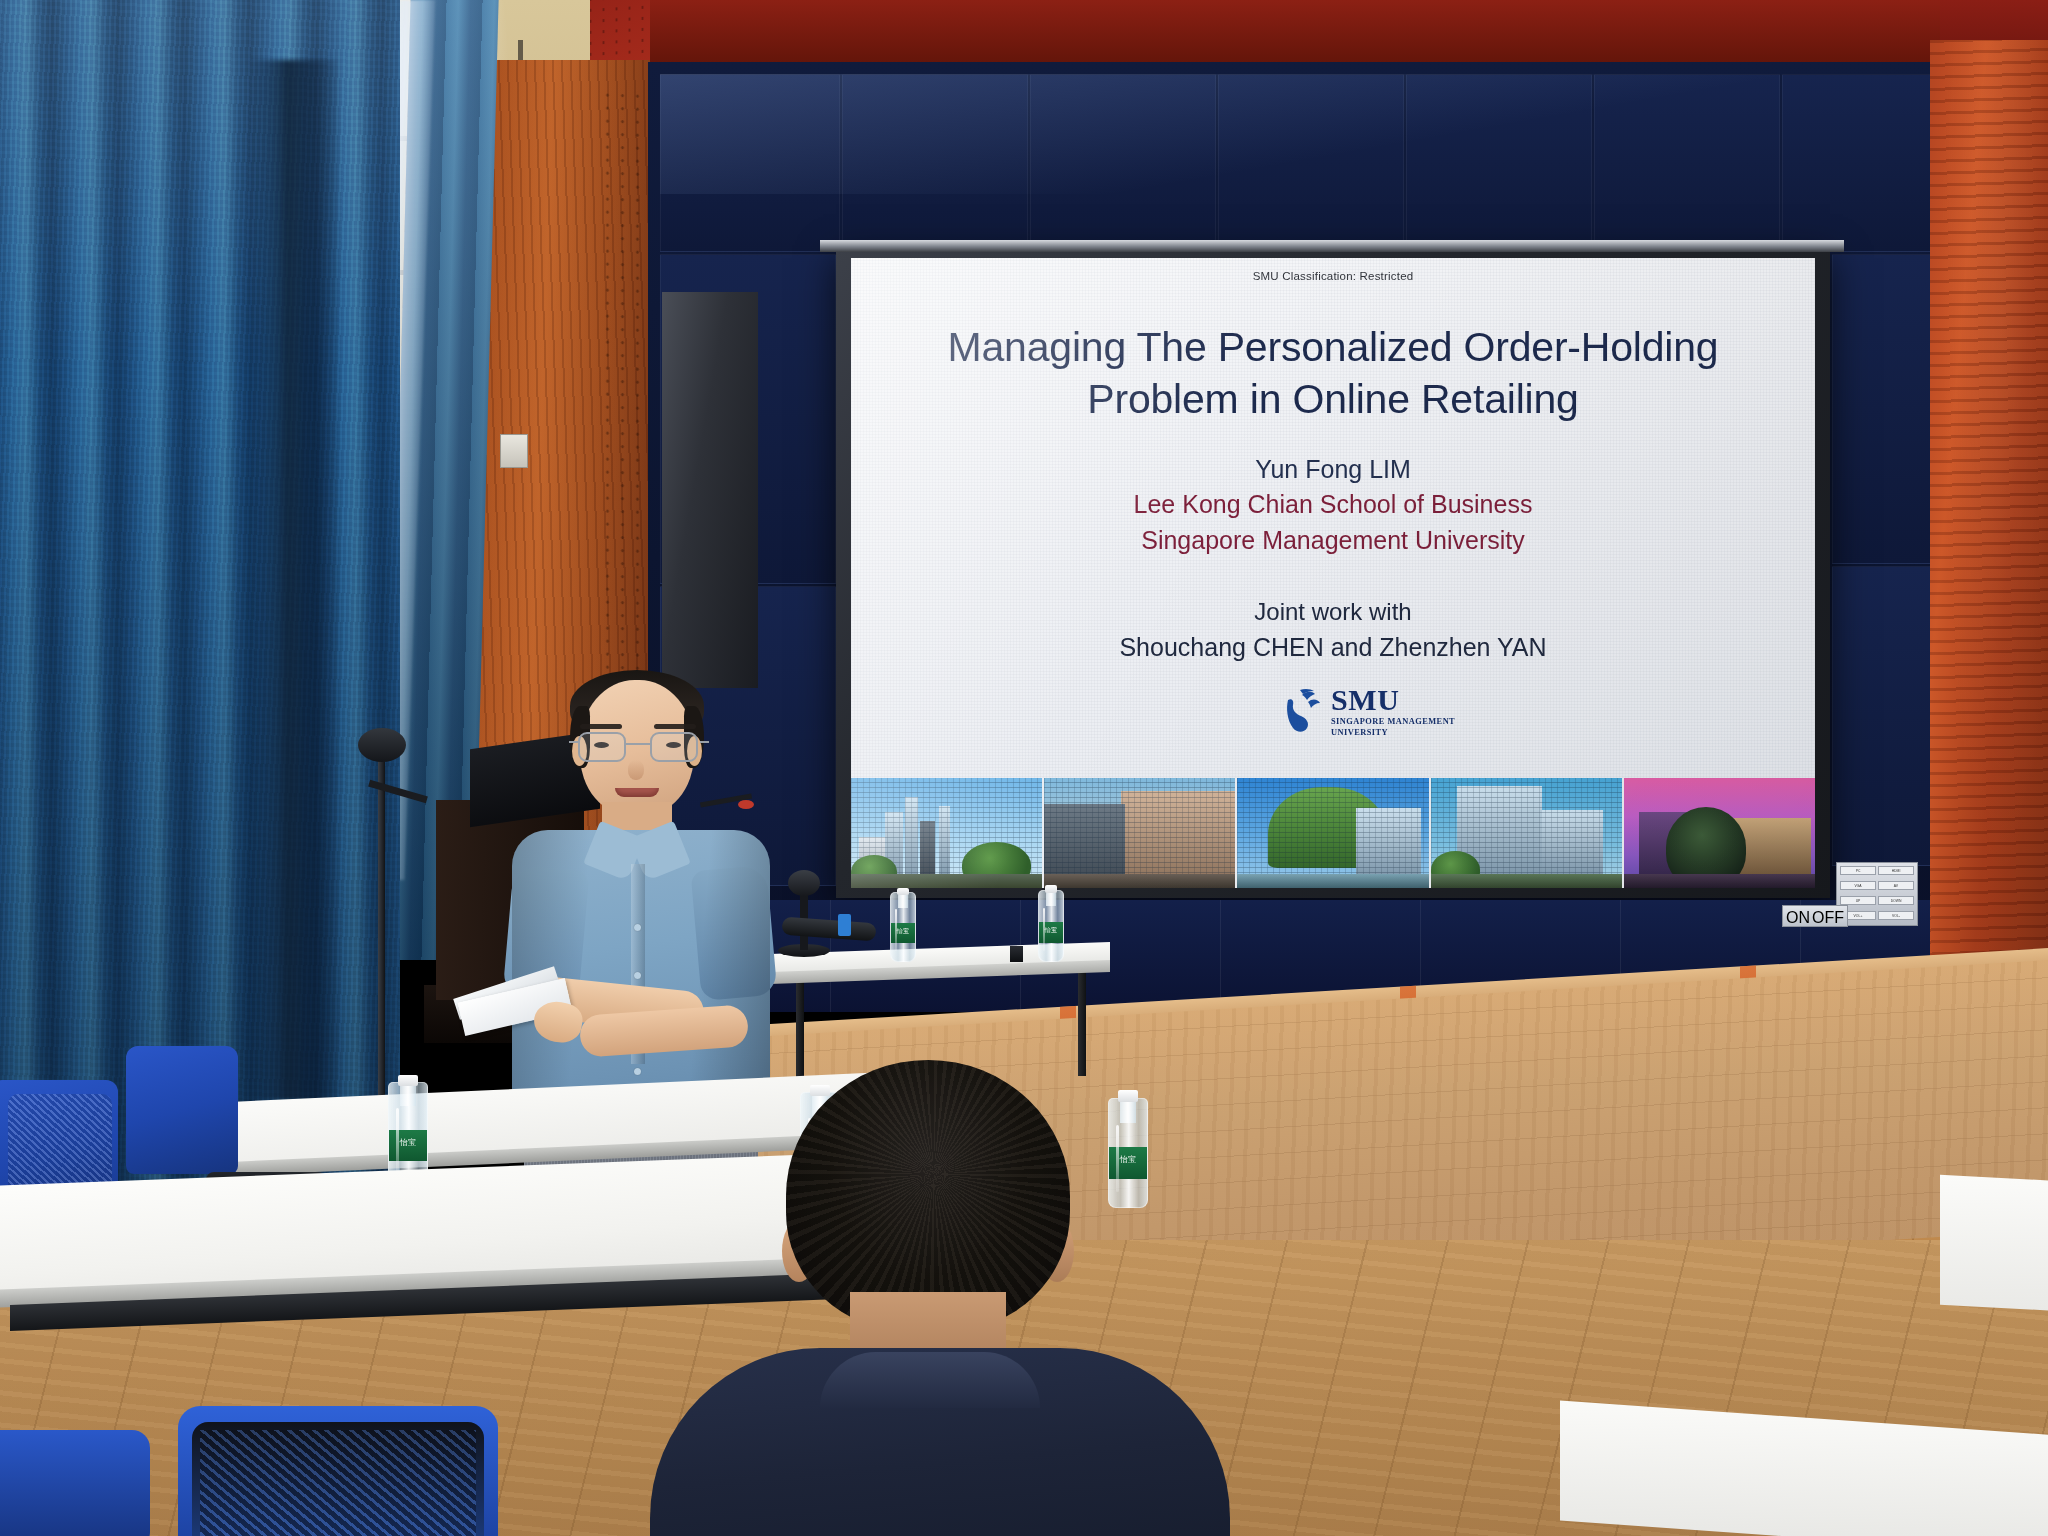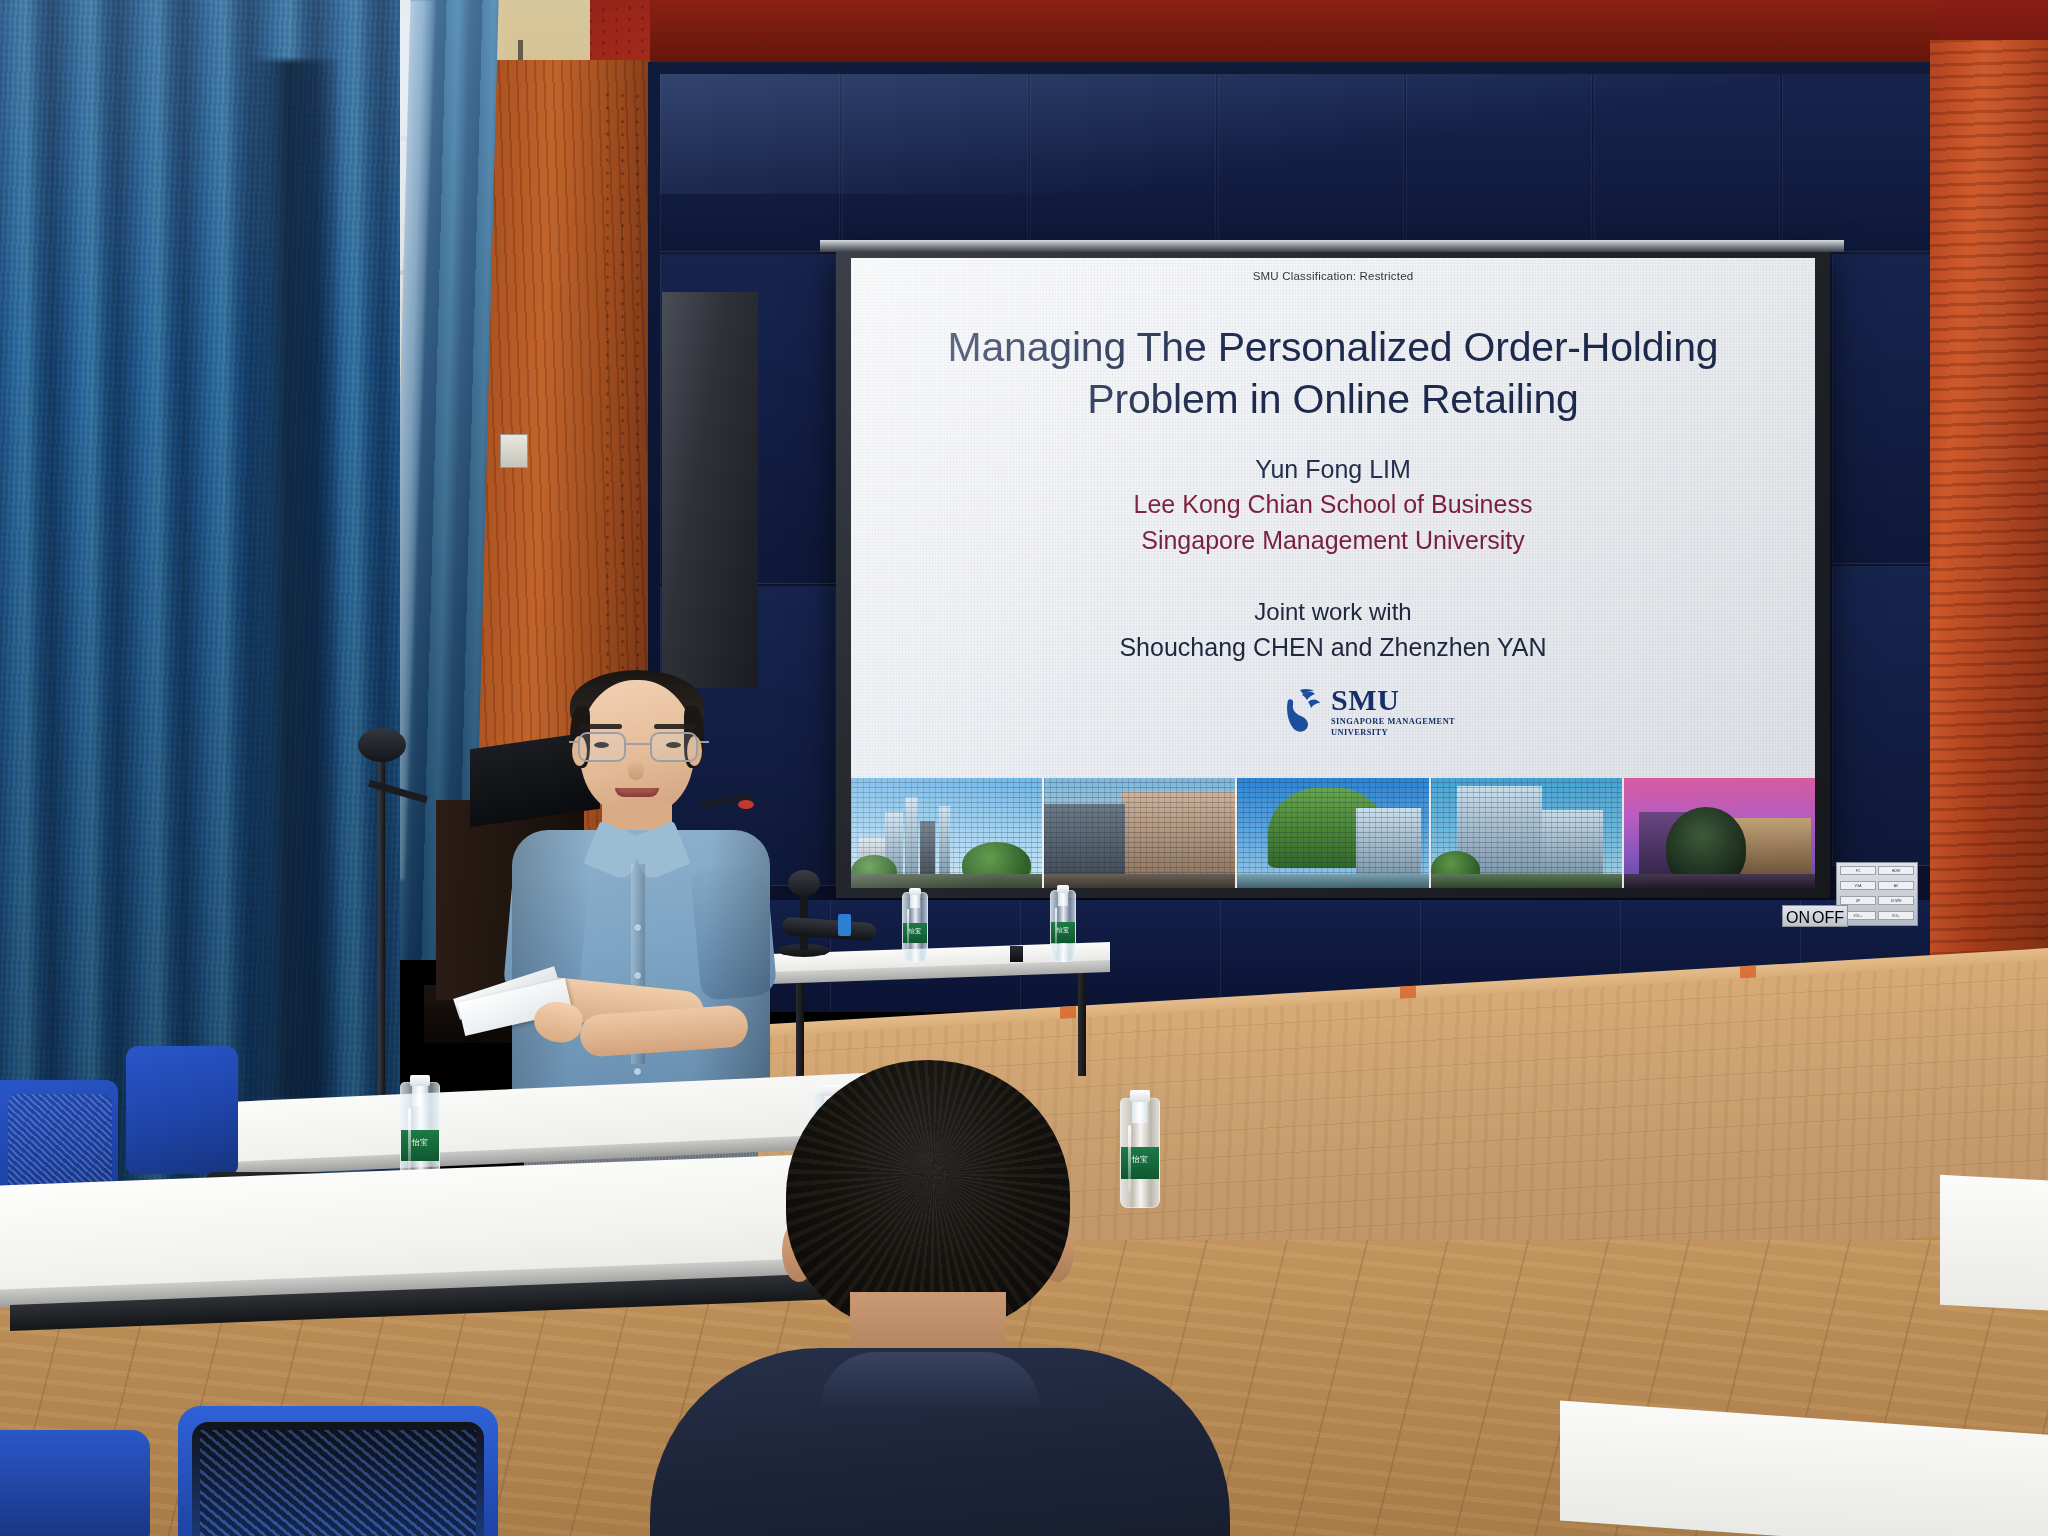--- a/index.html
+++ b/index.html
@@ -289,21 +289,21 @@
   .mic-desk-base{ position:absolute; left:778px; top:944px; width:52px; height:13px; border-radius:50%;
       background:linear-gradient(180deg,#2a2d32,#101215); }
   .mic-desk-head{ position:absolute; left:788px; top:870px; width:32px; height:26px; border-radius:50%;
       background:linear-gradient(180deg,#3a3e45,#16181c); }
   .mic-handheld{ position:absolute; left:782px; top:920px; width:94px; height:18px; border-radius:9px;
       background:linear-gradient(180deg,#34383e,#111315); transform:rotate(4deg); }
   .mic-blue{ position:absolute; left:838px; top:914px; width:13px; height:22px; background:#2e7fd4; border-radius:2px;}
 
   
   .bottle{ position:absolute; }
-  .bt-body{ position:absolute; left:12px; bottom:0; width:100%;
+  .bt-body{ position:absolute; left:0; bottom:0; width:100%;
       background:linear-gradient(90deg, rgba(236,244,248,.82) 0%, rgba(196,216,228,.62) 30%,
       rgba(250,253,255,.92) 52%, rgba(182,204,218,.58) 78%, rgba(226,238,245,.78) 100%);
       border-radius:5px 5px 8px 8px; border:1px solid rgba(255,255,255,.45); }
   .bt-neck{ position:absolute; left:28%; top:0; width:44%; height:22%;
       background:linear-gradient(90deg, rgba(230,240,246,.8), rgba(255,255,255,.92), rgba(210,228,238,.7));
       border-radius:3px 3px 0 0; }
   .bt-cap{ position:absolute; left:24%; top:-8%; width:52%; height:11%;
       background:linear-gradient(180deg,#ffffff,#dcdfe2); border-radius:2px; }
   .bt-label{ position:absolute; left:0; width:100%; height:30%;
       background:linear-gradient(180deg,#1d7a46 0%,#16683a 55%,#0f5830 100%); }

